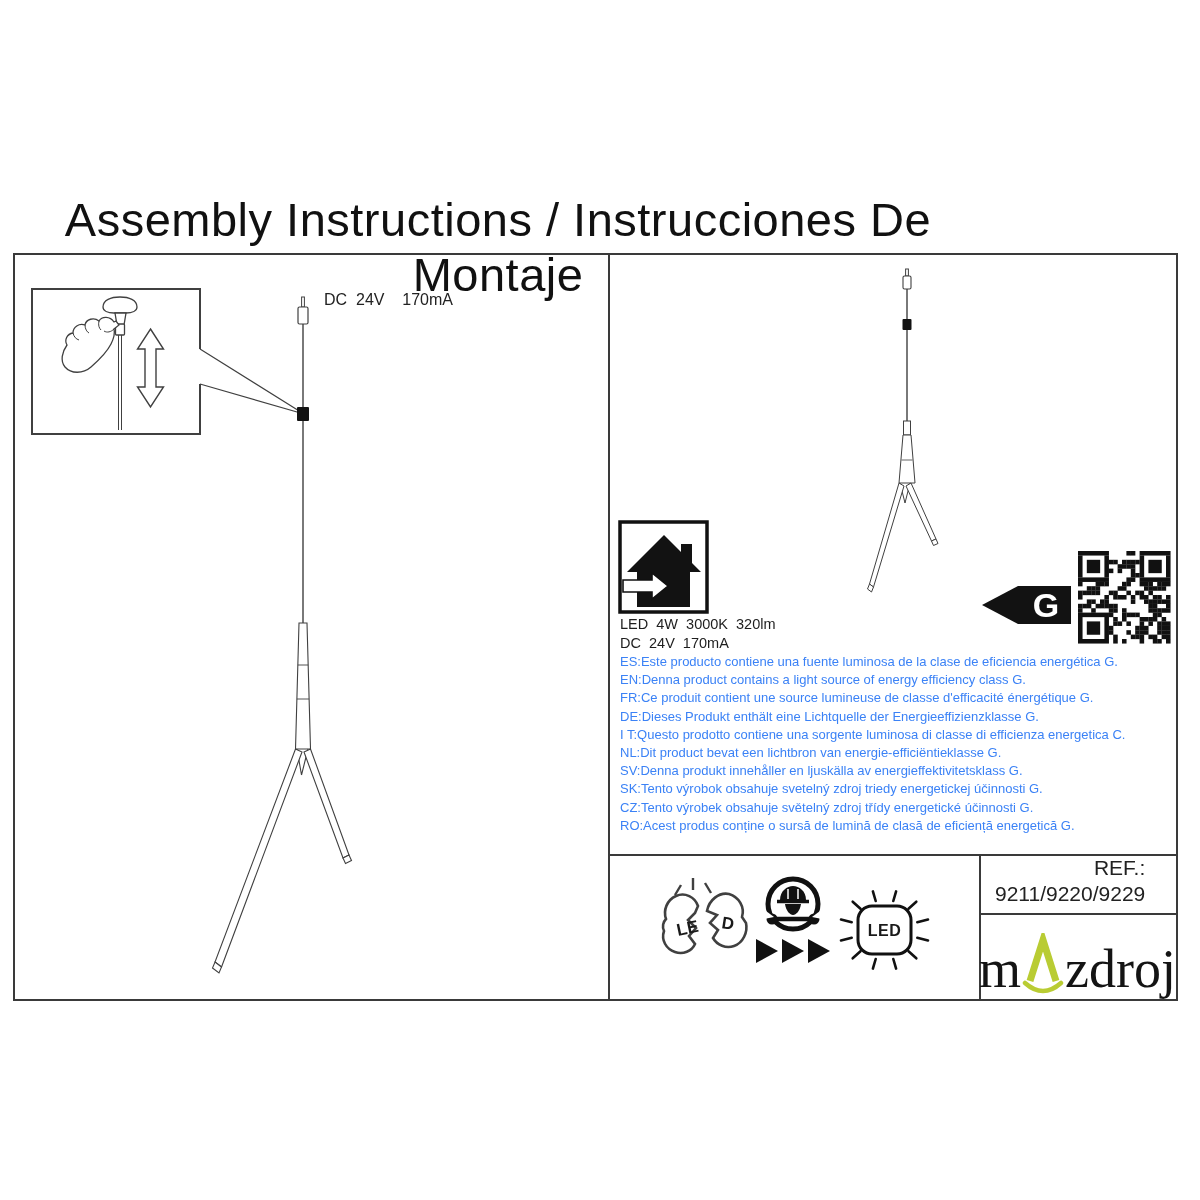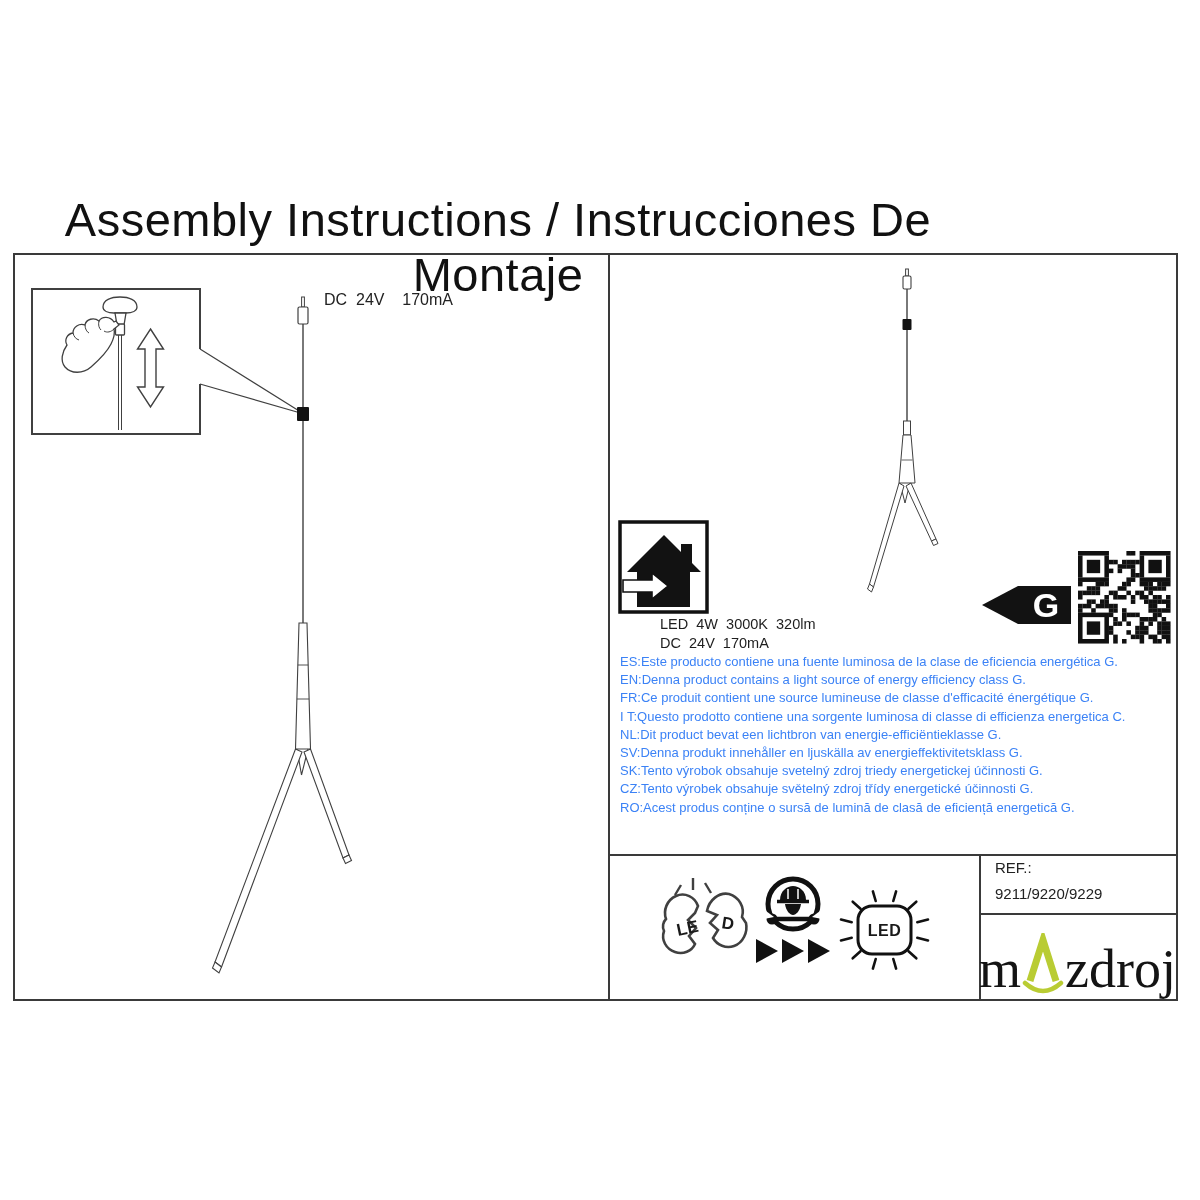--- a/index.html
+++ b/index.html
@@ -10,25 +10,25 @@
   #frame{position:absolute;left:13px;top:253px;width:1161px;height:744px;
          border:2px solid #3a3a3a;box-sizing:content-box;}
   .divider{position:absolute;background:#3a3a3a;}
   #div-v-main{left:593px;top:0;width:2px;height:744px;}
   #div-h-right{left:595px;top:599px;width:566px;height:2px;}
   #div-v-footer{left:964px;top:601px;width:2px;height:143px;}
   #div-h-ref{left:966px;top:658px;width:195px;height:2px;}
   #drawing{position:absolute;left:0;top:0;width:1161px;height:744px;}
   .pretext{white-space:pre;}
   #dc-label-left{position:absolute;left:309px;top:36px;font-size:16px;color:#222;}
-  #specs{position:absolute;left:605px;top:360px;font-size:14.5px;color:#1e1e1e;margin-left:40px;}
+  #specs{position:absolute;left:605px;top:360px;font-size:14.5px;color:#1e1e1e;}
   #specs div{line-height:18.5px;}
   #languages{position:absolute;left:605px;top:398px;font-size:13px;color:#3b82f6;}
   #languages div{line-height:18.2px;white-space:nowrap;}
-  #ref-block{position:absolute;left:980px;top:600px;font-size:15px;color:#222;}
+  #ref-block{position:absolute;left:980px;top:600px;font-size:21px;color:#222;text-align:right;}
   #ref-block div{line-height:26px;}
   #brand{position:absolute;left:964px;top:659px;width:197px;height:85px;
          display:flex;align-items:flex-end;justify-content:center;
          font-family:"Liberation Serif",serif;font-size:54px;color:#141414;
          padding-bottom:10px;box-sizing:border-box;}
   #brand span{line-height:0.72;}
   #brand svg{margin:0 1px -6px 1px;}
   svg .ln{stroke:#404040;fill:none;}
   svg .wh{fill:#ffffff;stroke:#404040;}
   svg .blk{fill:#121212;stroke:none;}
@@ -329,20 +329,21 @@
 
     <div id="specs">
       <div class="pretext">LED  4W  3000K  320lm</div>
       <div class="pretext">DC  24V  170mA</div>
     </div>
 
     <div id="languages">
       <div>ES:Este producto contiene una fuente luminosa de la clase de eficiencia energética G.</div>
       <div>EN:Denna product contains a light source of energy efficiency class G.</div>
       <div>FR:Ce produit contient une source lumineuse de classe d'efficacité énergétique G.</div>
+      <div>DE:Dieses Produkt enthält eine Lichtquelle der Energieeffizienzklasse G.</div>
       <div>I T:Questo prodotto contiene una sorgente luminosa di classe di efficienza energetica C.</div>
       <div>NL:Dit product bevat een lichtbron van energie-efficiëntieklasse G.</div>
       <div>SV:Denna produkt innehåller en ljuskälla av energieffektivitetsklass G.</div>
       <div>SK:Tento výrobok obsahuje svetelný zdroj triedy energetickej účinnosti G.</div>
       <div>CZ:Tento výrobek obsahuje světelný zdroj třídy energetické účinnosti G.</div>
       <div>RO:Acest produs conține o sursă de lumină de clasă de eficiență energetică G.</div>
     </div>
 
     <div id="ref-block">
       <div>REF.:</div>

